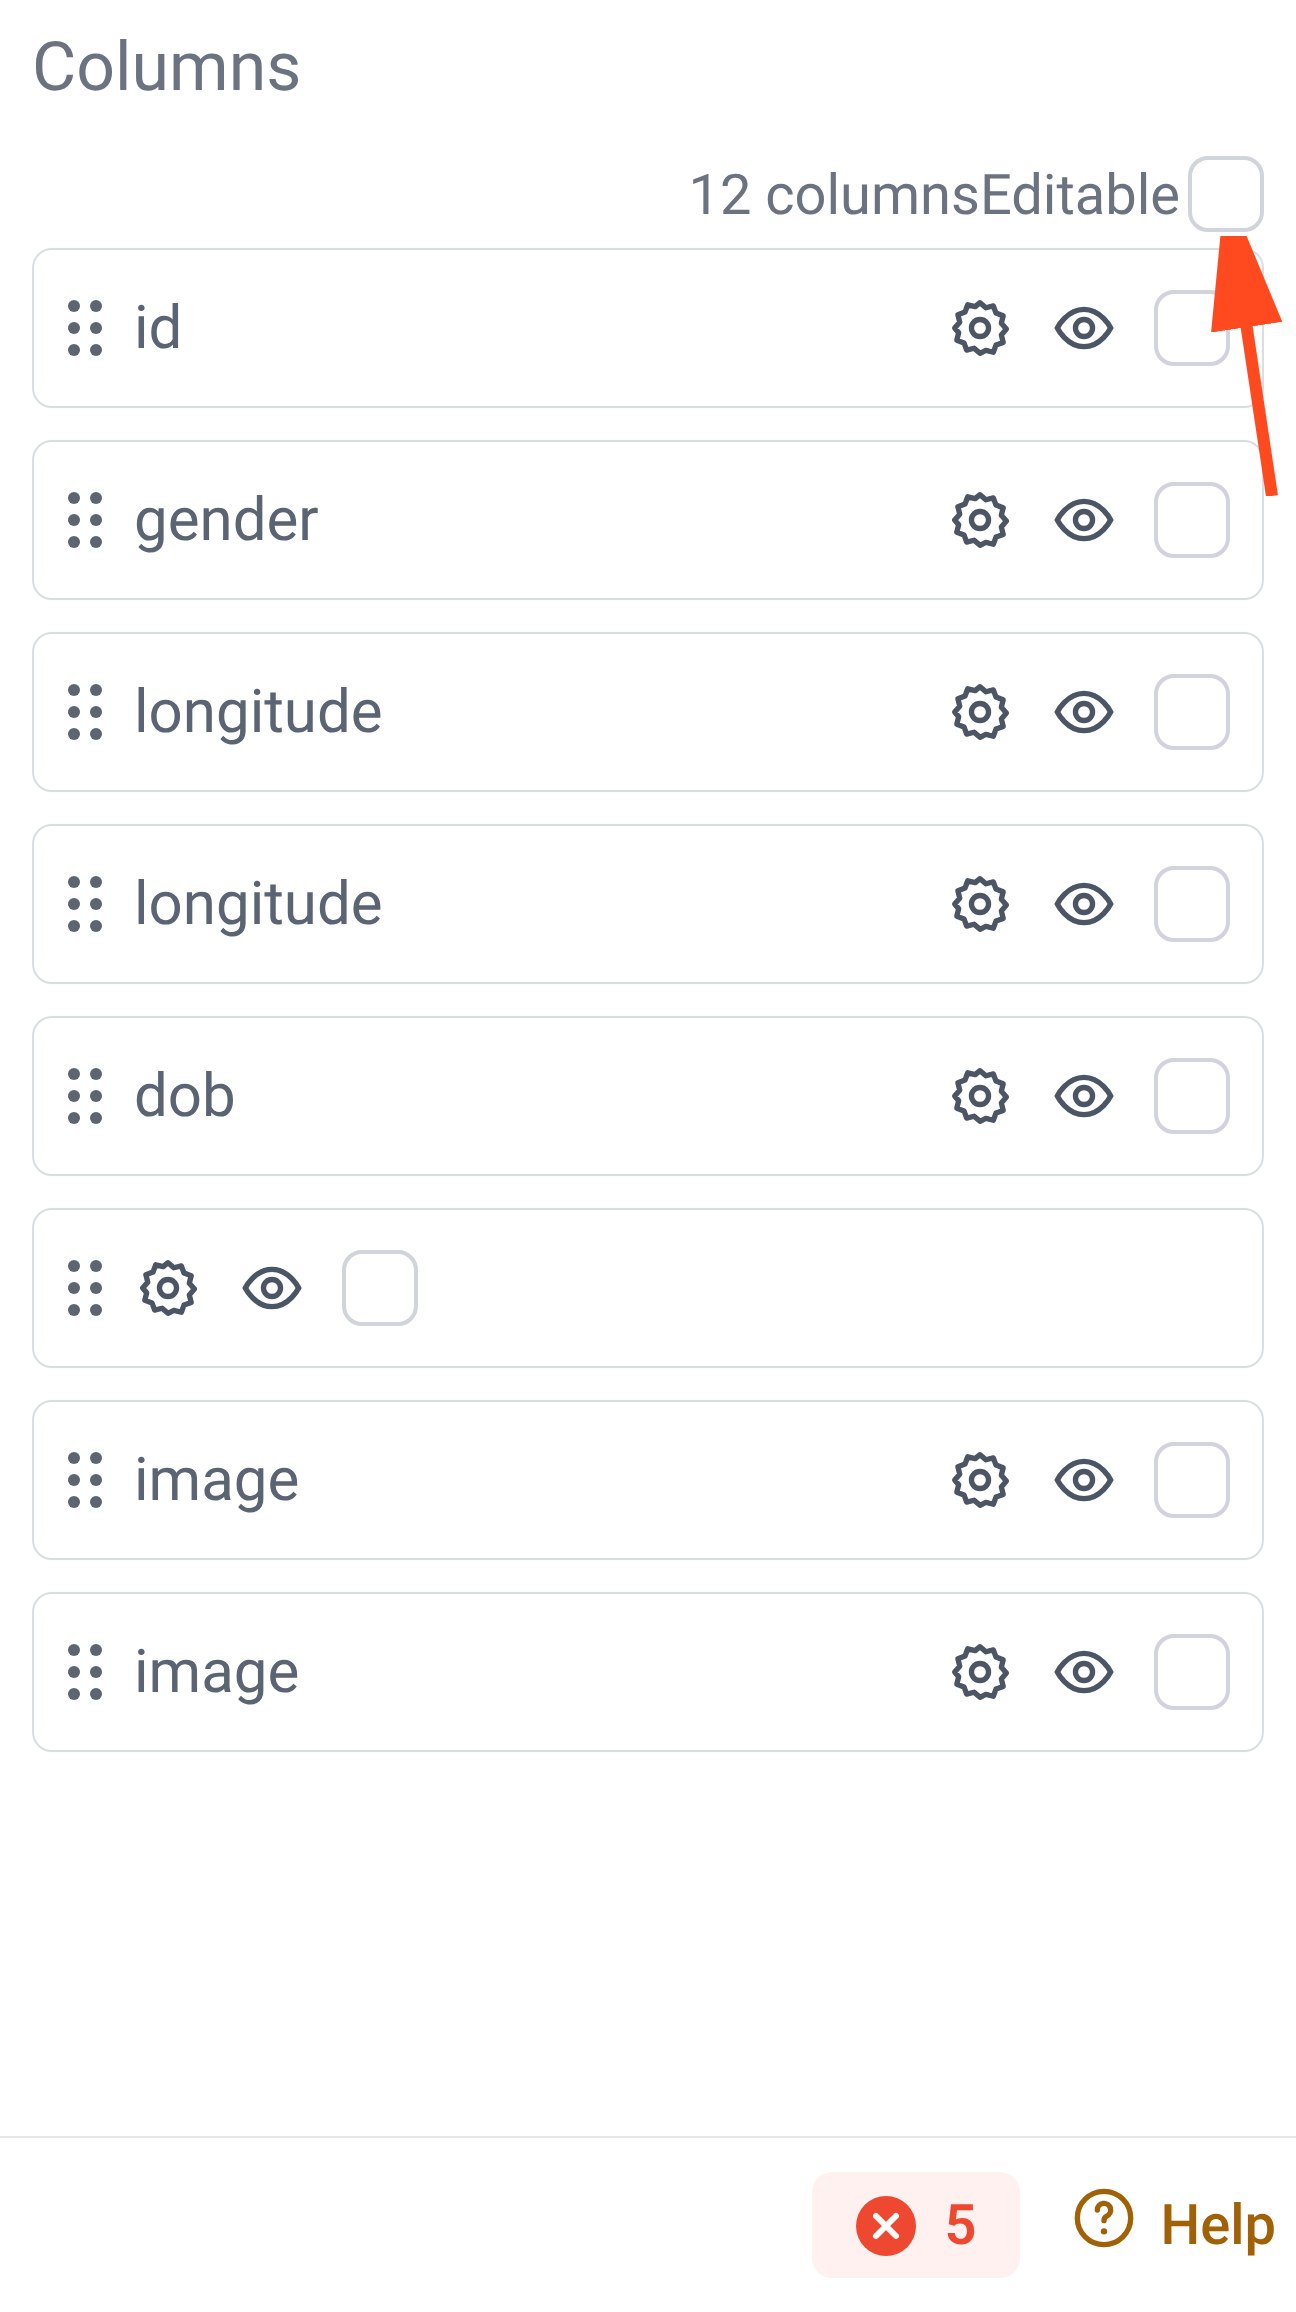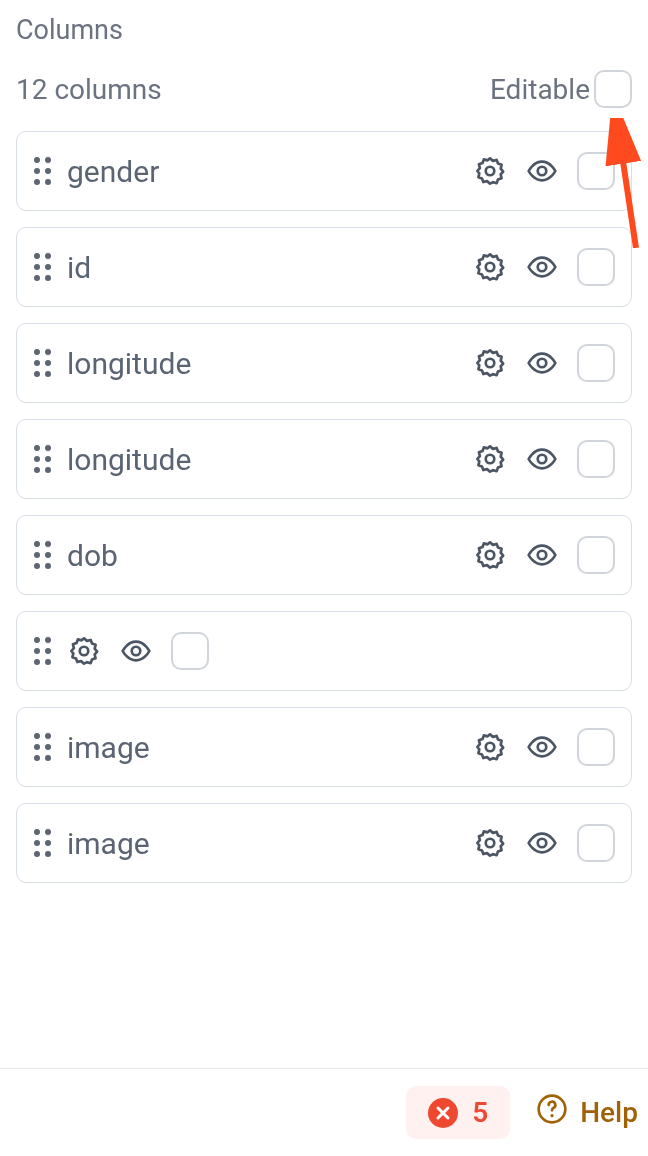--- a/index.html
+++ b/index.html
@@ -8,30 +8,30 @@
       background: #fff;
       width: 648px;
       height: 1156px;
       overflow: hidden;
       position: relative;
     }
     .panel {
       padding: 14px 16px 0 16px;
     }
     .section-title {
-      font-size: 27px;
+      font-size: 34px;
       color: #6b7280;
       font-weight: 400;
       margin-bottom: 24px;
     }
     .subheader {
       display: flex;
       align-items: center;
-      justify-content: space-between;
-      margin-bottom: 23px;
+      justify-content: flex-end;
+      margin-bottom: 8px;
     }
     .col-count {
       font-size: 28px;
       color: #6b7280;
       font-weight: 400;
     }
     .editable-wrap {
       display: flex;
       align-items: center;
       gap: 4px;
@@ -191,47 +191,47 @@
     <div class="col-list" id="col-list">
         <div class="col-item">
           <div class="drag-handle">
             <span></span>
             <span></span>
             <span></span>
             <span></span>
             <span></span>
             <span></span>
           </div>
+          <div class="col-name">id</div>
+          <div class="col-actions">
+            <div class="icon-btn">
+              <svg viewBox="0 0 24 24" fill="none" stroke="currentColor" stroke-width="2" stroke-linejoin="round" stroke-linecap="round">
+                <circle cx="12" cy="12" r="3.2"></circle>
+                <path d="M12 2.5l2.2 1.9 2.8-.7 1 2.7 2.7 1-.7 2.8 1.9 2.2-1.9 2.2.7 2.8-2.7 1-1 2.7-2.8-.7L12 21.5l-2.2-1.9-2.8.7-1-2.7-2.7-1 .7-2.8L2.5 12l1.9-2.2L3.7 7l2.7-1 1-2.7 2.8.7L12 2.5z"></path>
+              </svg>
+            </div>
+            <div class="icon-btn">
+              <svg viewBox="0 0 24 24" fill="none" stroke="currentColor" stroke-width="2">
+                <path d="M2 12s3.5-7 10-7 10 7 10 7-3.5 7-10 7S2 12 2 12z"></path>
+                <circle cx="12" cy="12" r="3.2"></circle>
+              </svg>
+            </div>
+            <div class="row-cbx"></div>
+          </div>
+        </div>
+        <div class="col-item">
+          <div class="drag-handle">
+            <span></span>
+            <span></span>
+            <span></span>
+            <span></span>
+            <span></span>
+            <span></span>
+          </div>
           <div class="col-name">gender</div>
-          <div class="col-actions">
-            <div class="icon-btn">
-              <svg viewBox="0 0 24 24" fill="none" stroke="currentColor" stroke-width="2" stroke-linejoin="round" stroke-linecap="round">
-                <circle cx="12" cy="12" r="3.2"></circle>
-                <path d="M12 2.5l2.2 1.9 2.8-.7 1 2.7 2.7 1-.7 2.8 1.9 2.2-1.9 2.2.7 2.8-2.7 1-1 2.7-2.8-.7L12 21.5l-2.2-1.9-2.8.7-1-2.7-2.7-1 .7-2.8L2.5 12l1.9-2.2L3.7 7l2.7-1 1-2.7 2.8.7L12 2.5z"></path>
-              </svg>
-            </div>
-            <div class="icon-btn">
-              <svg viewBox="0 0 24 24" fill="none" stroke="currentColor" stroke-width="2">
-                <path d="M2 12s3.5-7 10-7 10 7 10 7-3.5 7-10 7S2 12 2 12z"></path>
-                <circle cx="12" cy="12" r="3.2"></circle>
-              </svg>
-            </div>
-            <div class="row-cbx"></div>
-          </div>
-        </div>
-        <div class="col-item">
-          <div class="drag-handle">
-            <span></span>
-            <span></span>
-            <span></span>
-            <span></span>
-            <span></span>
-            <span></span>
-          </div>
-          <div class="col-name">id</div>
           <div class="col-actions">
             <div class="icon-btn">
               <svg viewBox="0 0 24 24" fill="none" stroke="currentColor" stroke-width="2" stroke-linejoin="round" stroke-linecap="round">
                 <circle cx="12" cy="12" r="3.2"></circle>
                 <path d="M12 2.5l2.2 1.9 2.8-.7 1 2.7 2.7 1-.7 2.8 1.9 2.2-1.9 2.2.7 2.8-2.7 1-1 2.7-2.8-.7L12 21.5l-2.2-1.9-2.8.7-1-2.7-2.7-1 .7-2.8L2.5 12l1.9-2.2L3.7 7l2.7-1 1-2.7 2.8.7L12 2.5z"></path>
               </svg>
             </div>
             <div class="icon-btn">
               <svg viewBox="0 0 24 24" fill="none" stroke="currentColor" stroke-width="2">
                 <path d="M2 12s3.5-7 10-7 10 7 10 7-3.5 7-10 7S2 12 2 12z"></path>

